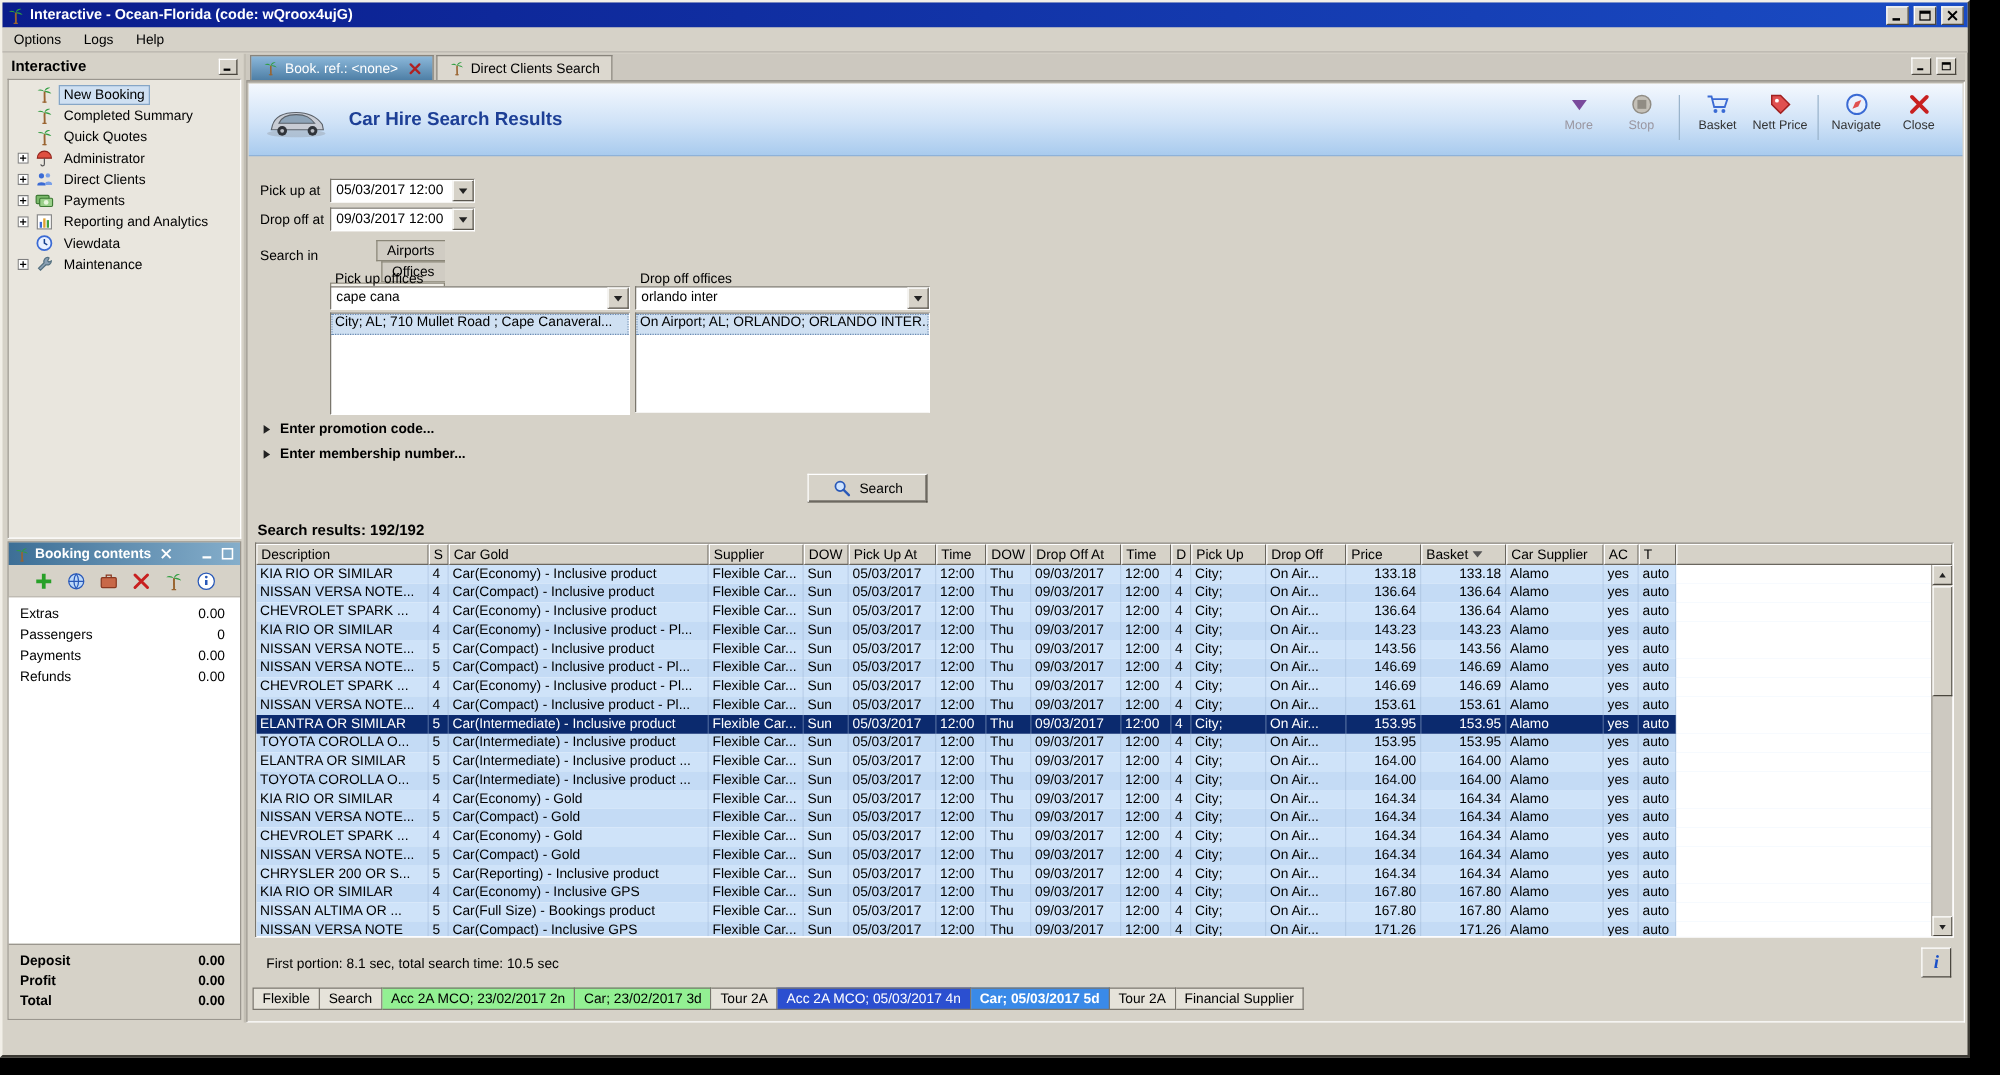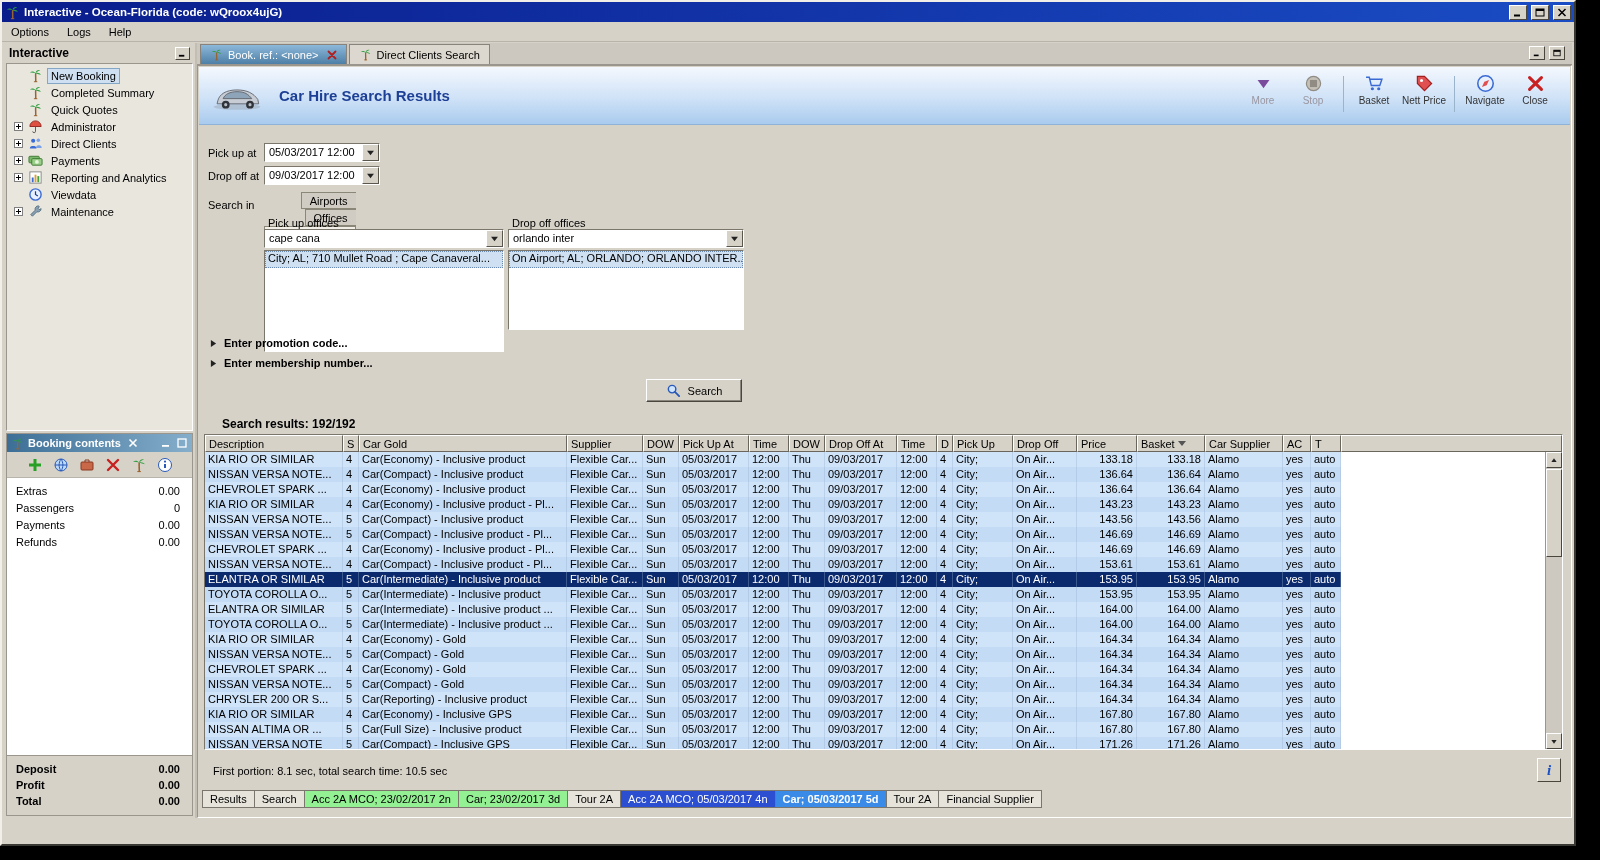--- a/index.html
+++ b/index.html
@@ -579,21 +579,21 @@
         <div class="field" style="left:66px;top:163px;width:240px;">
           <span class="val">cape cana</span>
           <span class="combo-btn">
               <span>
                 <svg viewBox="0 0 8 7">
                   <path d="M0 1h8L4 6z" fill="#222"></path>
                 </svg>
               </span>
             </span>
         </div>
-        <div class="listbox" style="left:66px;top:184px;width:240px;height:102px;">
+        <div class="listbox" style="left:66px;top:184px;width:240px;height:82px;">
           <div class="lb-item sel">City; AL; 710 Mullet Road ; Cape Canaveral...</div>
         </div>
 
         <span class="flabel" style="left:314px;top:151px;">Drop off offices</span>
         <div class="field" style="left:310px;top:163px;width:236px;">
           <span class="val">orlando inter</span>
           <span class="combo-btn">
               <span>
                 <svg viewBox="0 0 8 7">
                   <path d="M0 1h8L4 6z" fill="#222"></path>
@@ -625,21 +625,21 @@
         <div class="search-btn" style="left:448px;top:313px;">
           <span class="mag">
               <svg viewBox="0 0 16 16">
                 <circle cx="6.5" cy="6.5" r="4" fill="#cfe4ff" stroke="#2858b8" stroke-width="1.5"></circle>
                 <path d="M9.5 9.5L14 14" stroke="#2858b8" stroke-width="2" stroke-linecap="round"></path>
               </svg>
             </span>
           <span>Search</span>
         </div>
 
-        <span class="results-label" style="left:24px;top:351px;">Search results: 192/192</span>
+        <span class="results-label" style="left:8px;top:351px;">Search results: 192/192</span>
 
         <div class="table-wrap" style="left:6px;top:368px;right:8px;height:316px;">
           <div class="thead" id="thead">
               <div class="th" style="flex: 0 0 138px;">Description</div>
               <div class="th" style="flex: 0 0 16px;">S</div>
               <div class="th" style="flex: 0 0 208px;">Car Gold</div>
               <div class="th" style="flex: 0 0 76px;">Supplier</div>
               <div class="th" style="flex: 0 0 36px;">DOW</div>
               <div class="th" style="flex: 0 0 70px;">Pick Up At</div>
               <div class="th" style="flex: 0 0 40px;">Time</div>
@@ -1035,21 +1035,21 @@
                 <div class="td num" style="flex: 0 0 60px;">167.80</div>
                 <div class="td num" style="flex: 0 0 68px;">167.80</div>
                 <div class="td" style="flex: 0 0 78px;">Alamo</div>
                 <div class="td" style="flex: 0 0 28px;">yes</div>
                 <div class="td" style="flex: 0 0 30px;">auto</div>
                 <div class="td fill" style="flex: 1 1 0%;"></div>
               </div>
               <div class="tr">
                 <div class="td" style="flex: 0 0 138px;">NISSAN ALTIMA OR ...</div>
                 <div class="td" style="flex: 0 0 16px;">5</div>
-                <div class="td" style="flex: 0 0 208px;">Car(Full Size) - Inclusive product</div>
+                <div class="td" style="flex: 0 0 208px;">Car(Full Size) - Bookings product</div>
                 <div class="td" style="flex: 0 0 76px;">Flexible Car...</div>
                 <div class="td" style="flex: 0 0 36px;">Sun</div>
                 <div class="td" style="flex: 0 0 70px;">05/03/2017</div>
                 <div class="td" style="flex: 0 0 40px;">12:00</div>
                 <div class="td" style="flex: 0 0 36px;">Thu</div>
                 <div class="td" style="flex: 0 0 72px;">09/03/2017</div>
                 <div class="td" style="flex: 0 0 40px;">12:00</div>
                 <div class="td" style="flex: 0 0 16px;">4</div>
                 <div class="td" style="flex: 0 0 60px;">City;</div>
                 <div class="td" style="flex: 0 0 64px;">On Air...</div>
@@ -1102,21 +1102,21 @@
         </div>
 
         <div class="footer-row" style="left:6px;top:692px;right:8px;height:26px;">
           <span class="footer-text">First portion: 8.1 sec, total search time: 10.5 sec</span>
           <span class="info-btn">
               <b>i</b>
             </span>
         </div>
 
         <div class="bottom-tabs" id="bottomTabs" style="left:4px;top:724px;">
-            <span class="btab plain">Results</span>
+            <span class="btab plain">Flexible</span>
             <span class="btab plain">Search</span>
             <span class="btab green">Acc 2A MCO; 23/02/2017 2n</span>
             <span class="btab green">Car; 23/02/2017 3d</span>
             <span class="btab plain">Tour 2A</span>
             <span class="btab blue">Acc 2A MCO; 05/03/2017 4n</span>
             <span class="btab blue active">Car; 05/03/2017 5d</span>
             <span class="btab plain">Tour 2A</span>
             <span class="btab plain">Financial Supplier</span>
           </div>
 

